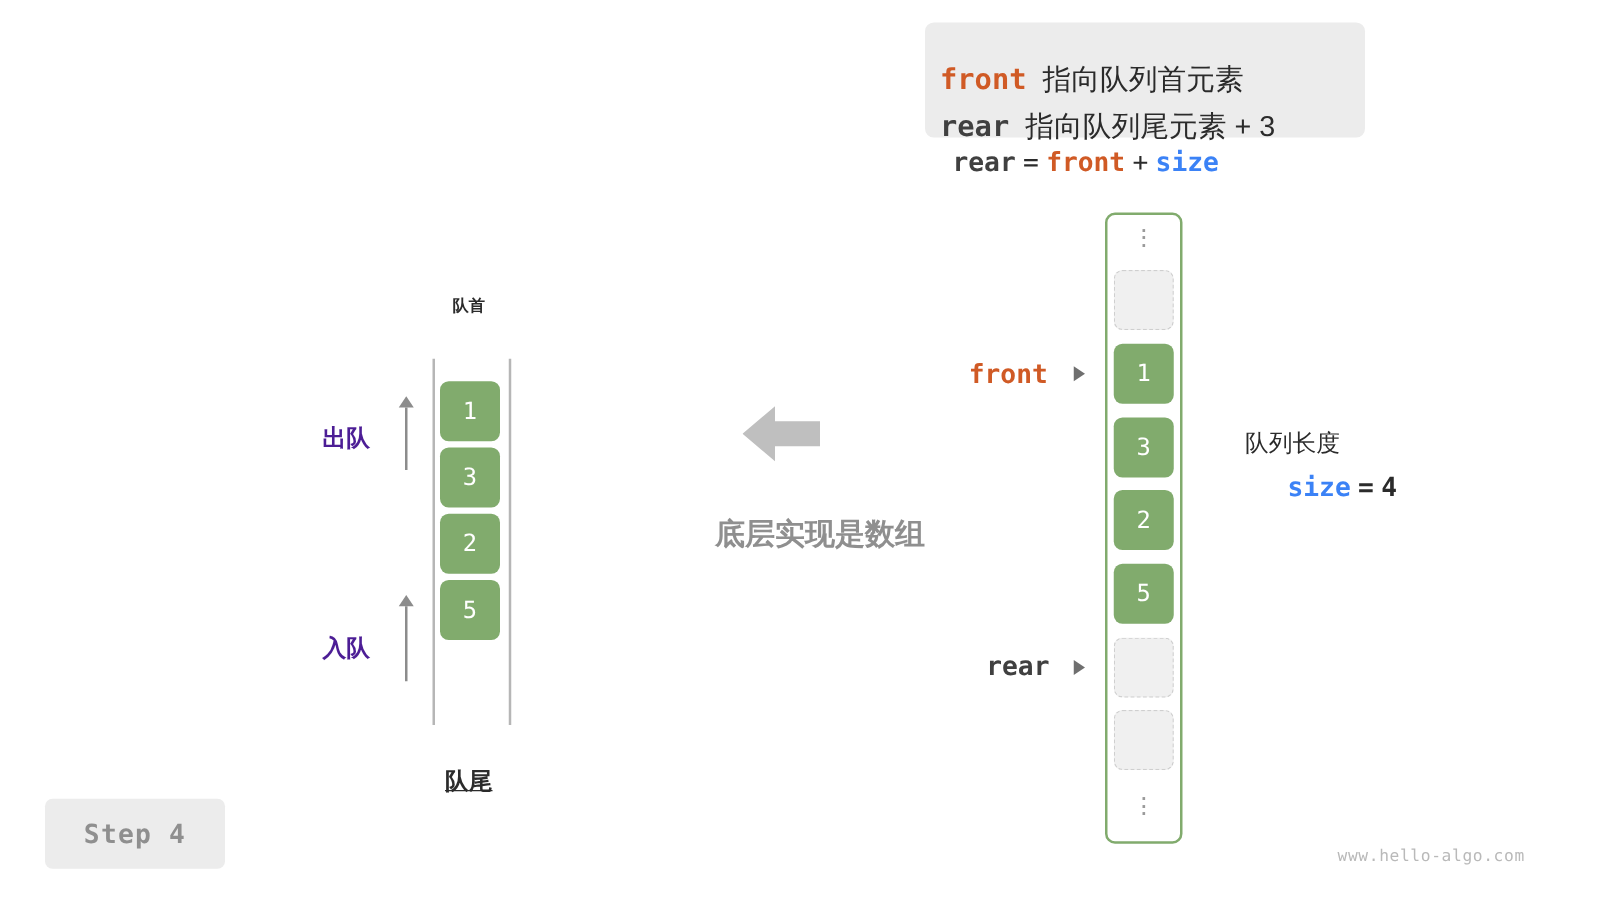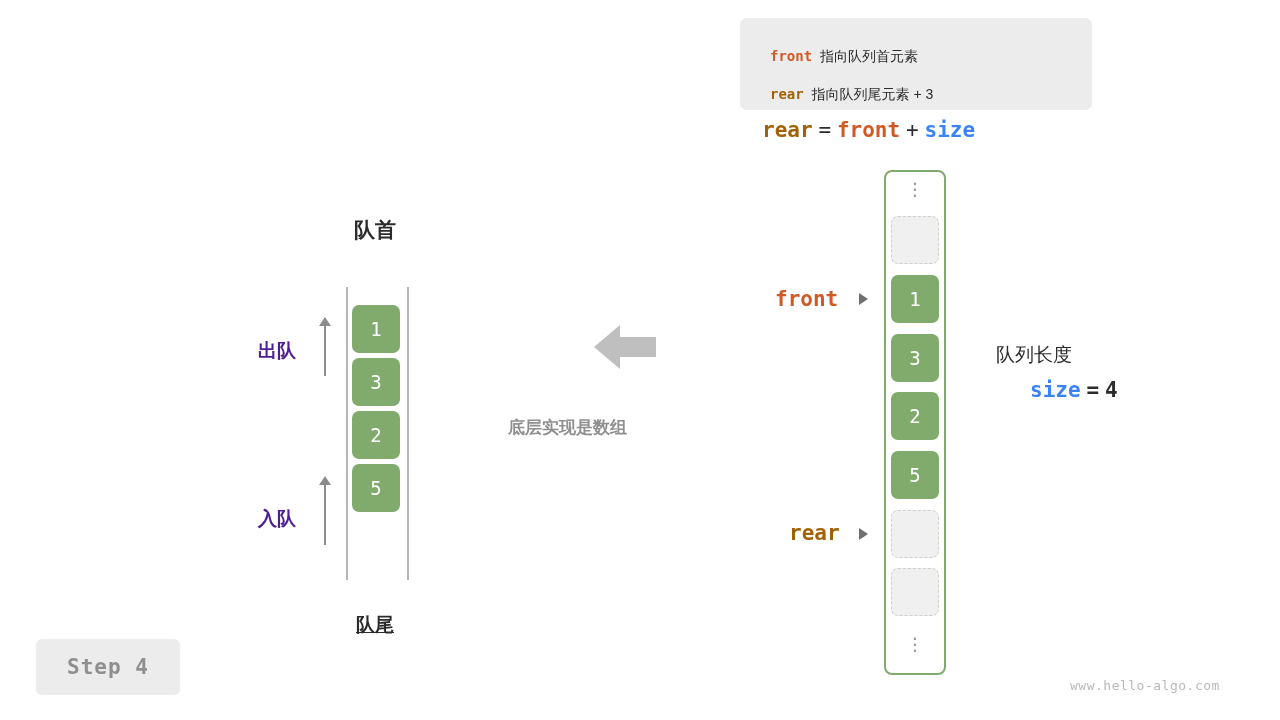--- a/index.html
+++ b/index.html
@@ -33,24 +33,24 @@
     justify-content: center;
     color: #8f8f8f;
     font-family: "DejaVu Sans Mono", monospace;
     font-size: 21px;
     font-weight: bold;
     letter-spacing: 1px;
   }
 
   
   #queue-title-head {
-    left: 300px; top: 216px;
+    left: 300px; top: 236px;
     width: 150px;
     text-align: center;
-    font-size: 21px;
+    font-size: 13px;
     font-weight: bold;
     color: #2b2b2b;
   }
   #queue-title-tail {
     left: 300px; top: 612px;
     width: 150px;
     text-align: center;
     font-size: 19px;
     font-weight: bold;
     color: #2b2b2b;
@@ -101,46 +101,46 @@
 
   
   #big-arrow {
     left: 594px; top: 322px;
     width: 62px; height: 50px;
   }
 
   #center-note {
     left: 508px; top: 412px;
     width: 232px;
-    text-align: left;
-    font-size: 17px;
+    text-align: right;
+    font-size: 24px;
     font-weight: bold;
     color: #8f8f8f;
     line-height: 32px;
   }
 
   
   #info-box {
     left: 740px; top: 18px;
     width: 352px;
     height: 92px;
     background: #ececec;
     border-radius: 7px;
   }
   #info-box .line {
     position: absolute;
-    left: 30px;
-    font-size: 14px;
+    left: 12px;
+    font-size: 23px;
     white-space: nowrap;
   }
   #info-line-1 { top: 30px; }
   #info-line-2 { top: 68px; }
   .mono { font-family: "DejaVu Sans Mono", monospace; font-weight: bold; }
   .kw-front { color: #d05a25; }
-  .kw-rear { color: #a16207; }
+  .kw-rear { color: #404040; }
   .kw-size { color: #3b82f6; }
   .cn { color: #2b2b2b; font-family: "Liberation Sans", sans-serif; }
 
   #formula {
     left: 762px; top: 118px;
     font-size: 21px;
     white-space: nowrap;
   }
   #formula .op { color: #2b2b2b; font-family: "DejaVu Sans Mono", monospace; }
 

